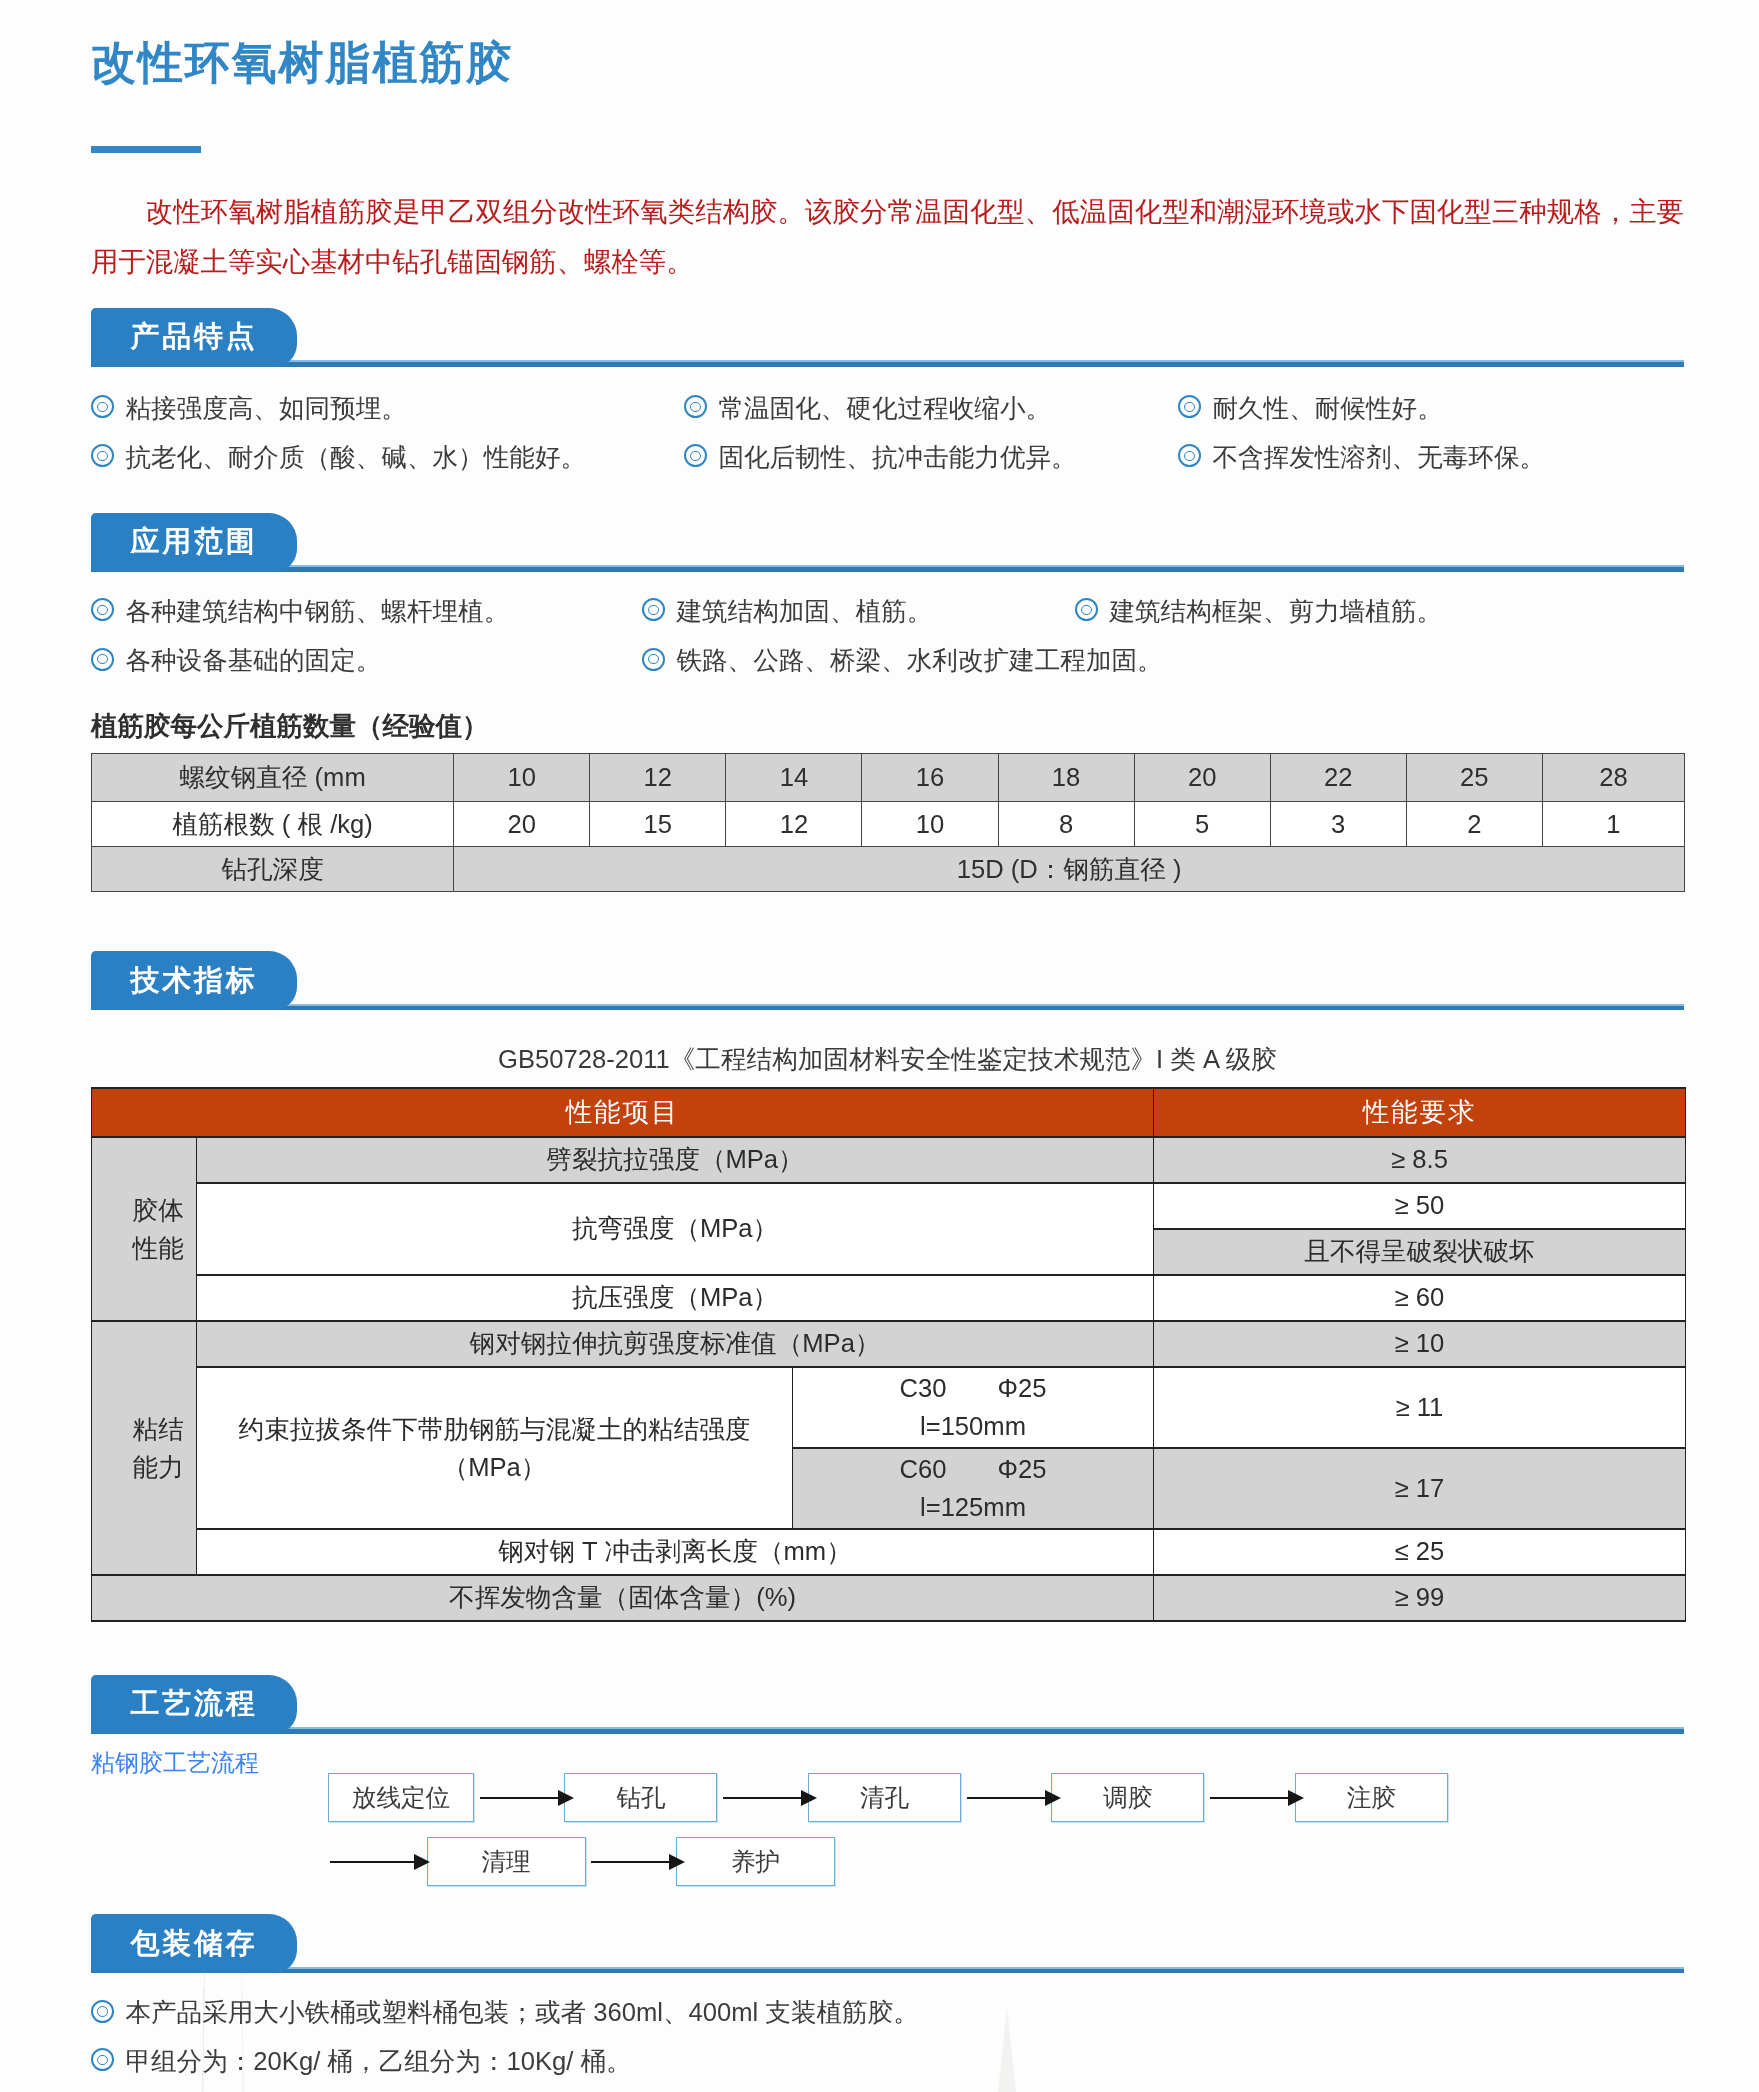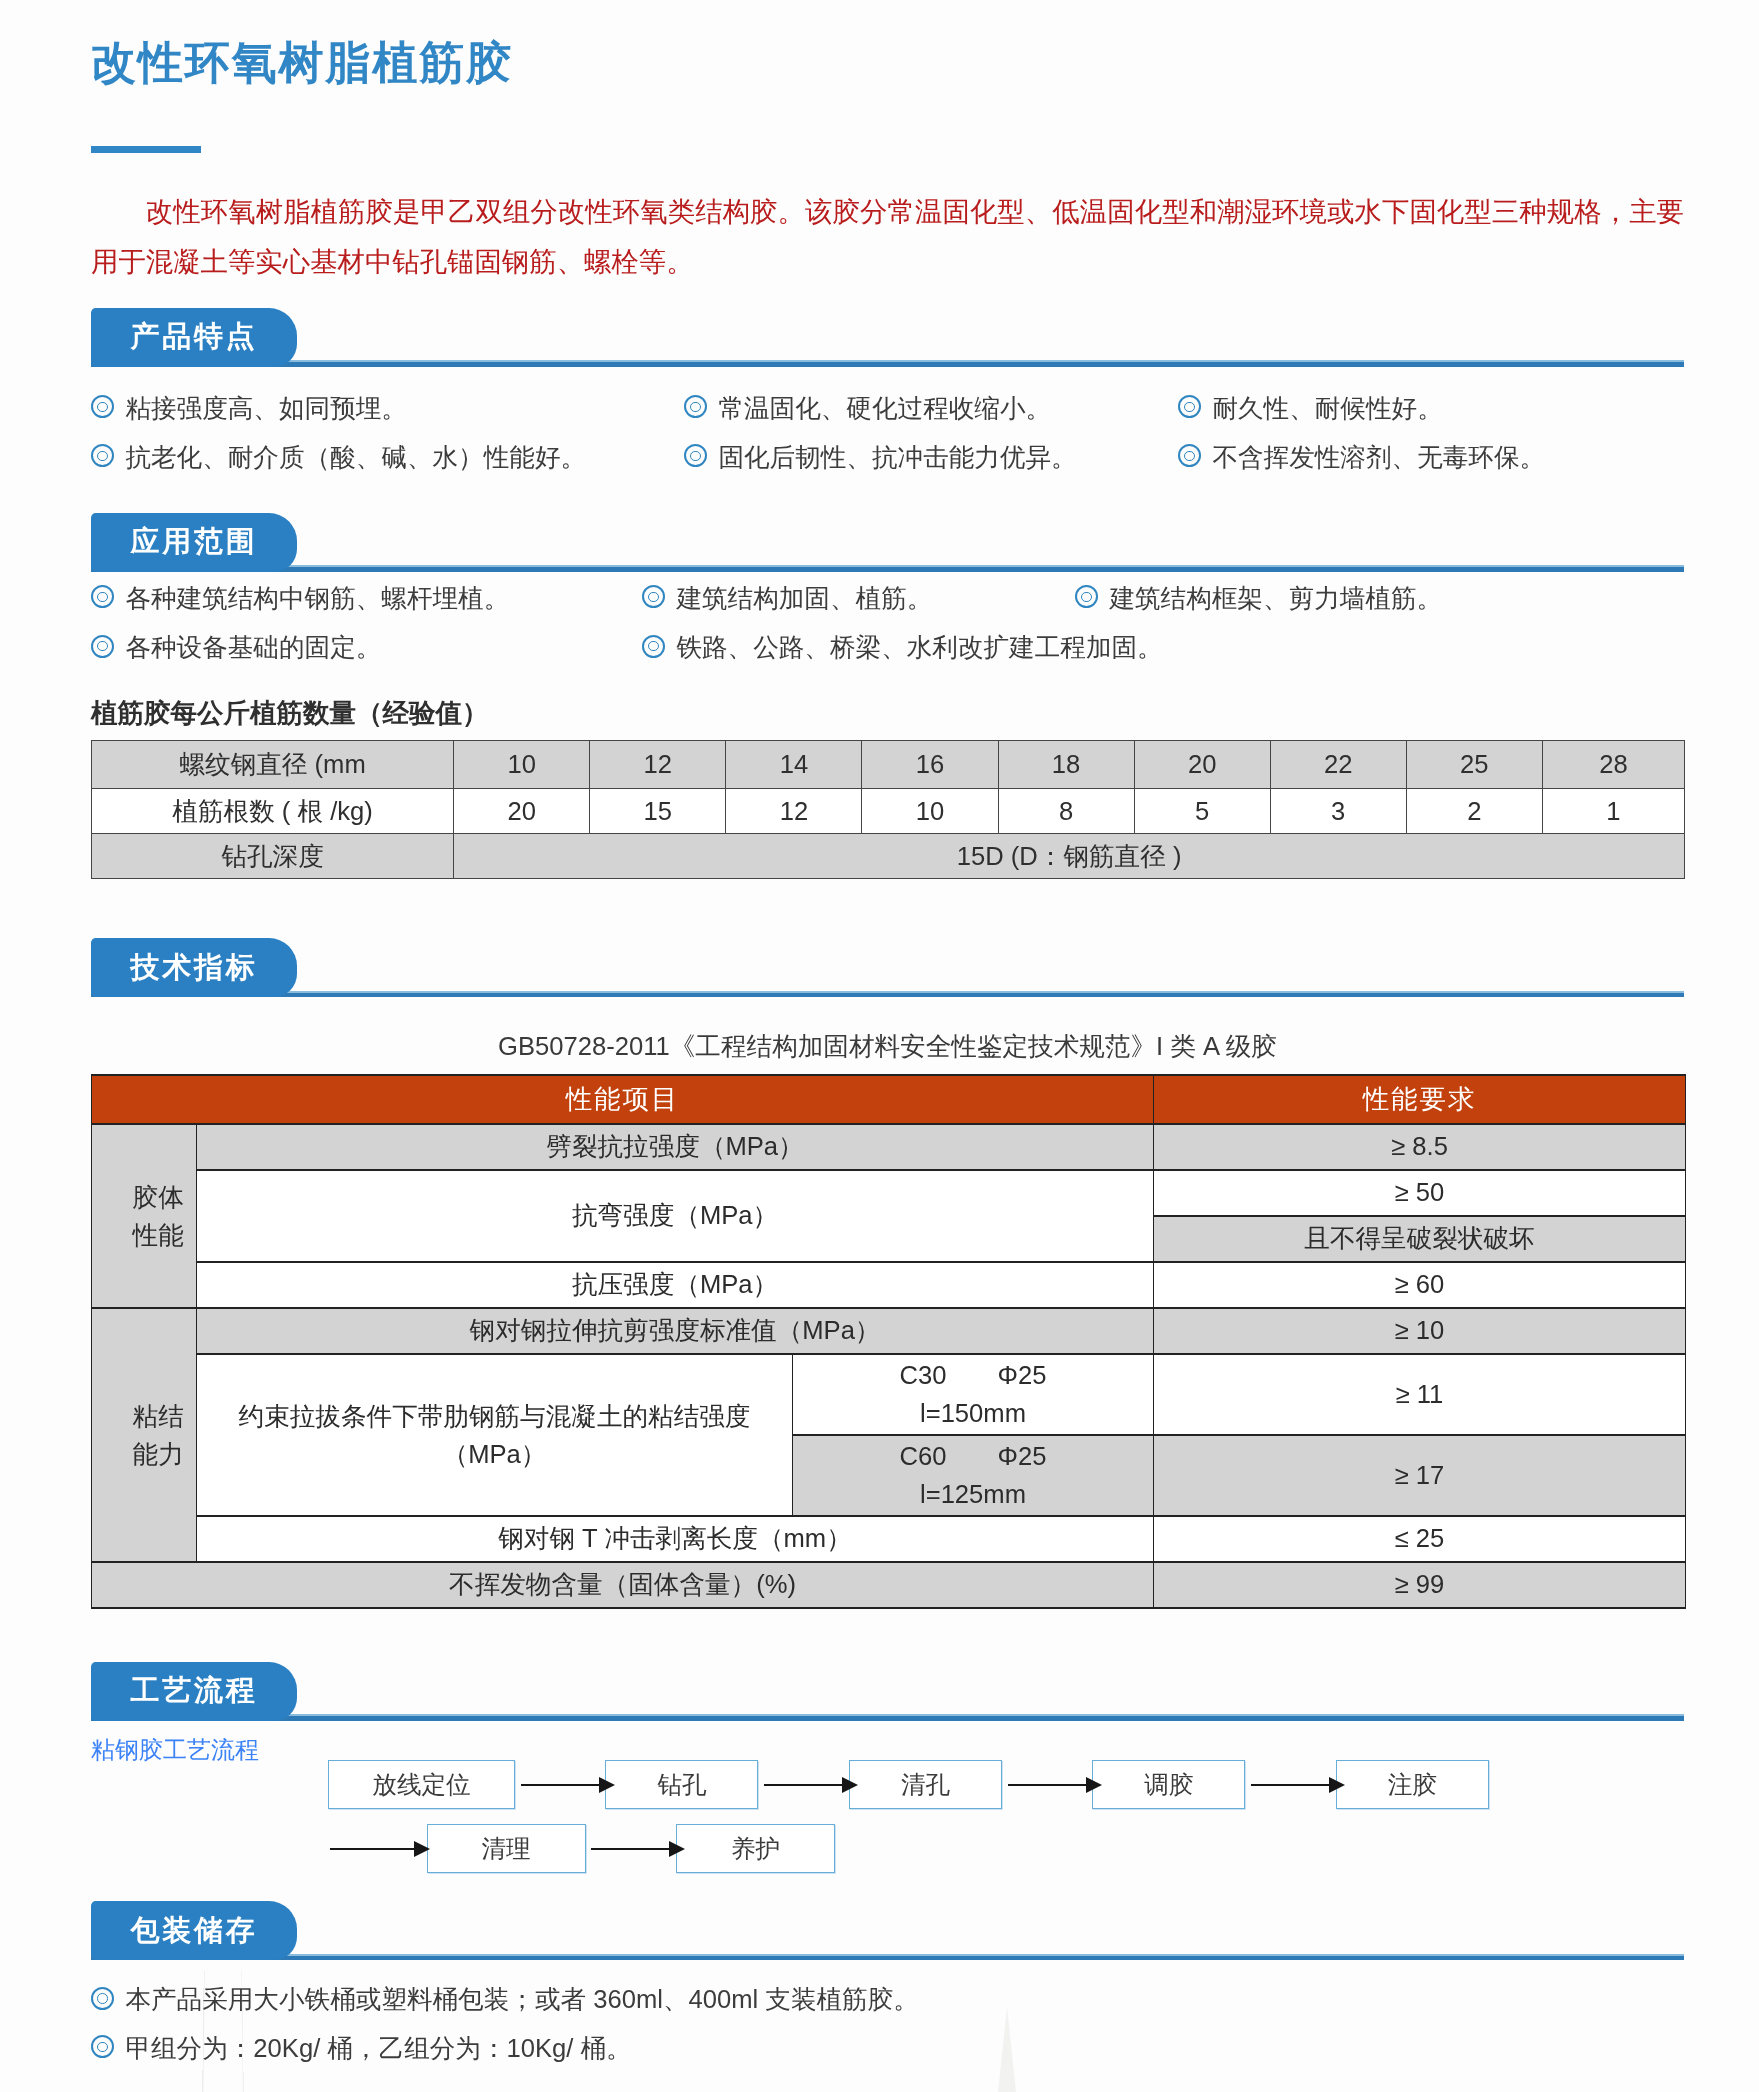--- a/index.html
+++ b/index.html
@@ -98,21 +98,21 @@
   .process-sub{margin:13.2px 0 0 0;font-size:24px;color:#3b82f6;}
   .flow-row{display:flex;align-items:center;}
   .flow-row-1{margin:-5.7px 0 0 237px;}
   .flow-row-2{margin:15px 0 0 239px;}
   .flow-box{
     height:49px;border:1.9px solid #66aed8;background:#ffffff;
     display:flex;align-items:center;justify-content:center;
     font-size:24.6px;color:#3b3b3b;box-sizing:border-box;
     box-shadow:0.9px 0.9px 0 #c9dff0;
   }
-  .fb-w1{width:187px;} .fb-w2{width:153px;} .fb-w3{width:159px;}
+  .fb-w1{width:146px;} .fb-w2{width:153px;} .fb-w3{width:159px;}
   .flow-arrow{
     position:relative;height:2.8px;background:#161616;width:81px;margin:0 3.8px 0 5.7px;flex:0 0 auto;
   }
   .flow-arrow::after{
     content:"";position:absolute;right:-13.2px;top:50%;transform:translateY(-50%);
     border-left:16px solid #161616;border-top:8.5px solid transparent;border-bottom:8.5px solid transparent;
   }
   .flow-arrow.lead{width:87px;margin-left:0;margin-right:9.5px;}
   
   .pack-list{margin-top:21px;display:flex;flex-direction:column;row-gap:12.3px;}
@@ -121,21 +121,21 @@
   .wm-1{left:203px;bottom:0;width:38px;height:123px;
     border-left:1.9px solid #9a9a9a;border-right:1.9px solid #bbb;
     transform:perspective(57px) rotateX(2deg);}
   .wm-2{left:998px;bottom:0;width:0;height:0;
     border-left:9.5px solid transparent;border-right:9.5px solid transparent;
     border-bottom:85px solid #c4c0bb;}
   
   .mt-features-head{margin-top:21px;}
   .mt-features-list{margin-top:23px;}
   .mt-app-head{margin-top:38px;}
-  .mt-app-list{margin-top:8px;}
+  .mt-app-list{margin-top:21px;}
   .mt-tech-head{margin-top:59px;}
   .mt-proc-head{margin-top:53px;}
   .mt-pack-head{margin-top:28px;}
 </style>
 </head>
 <body>
 
 <div class="page">
 
   <h1 class="doc-title">改性环氧树脂植筋胶</h1>

